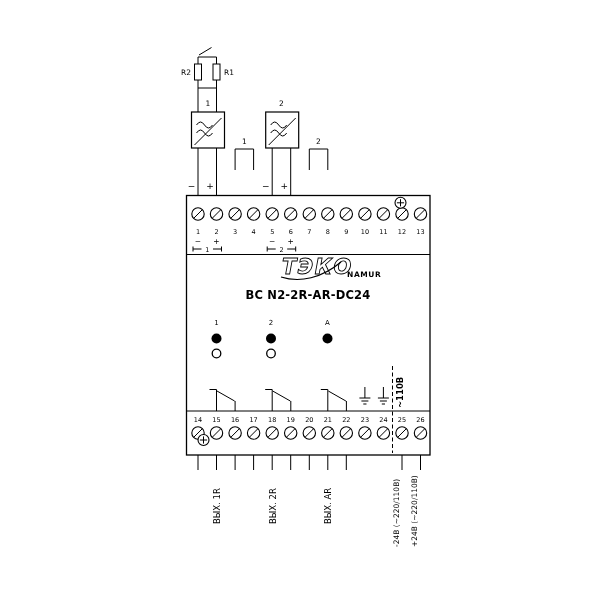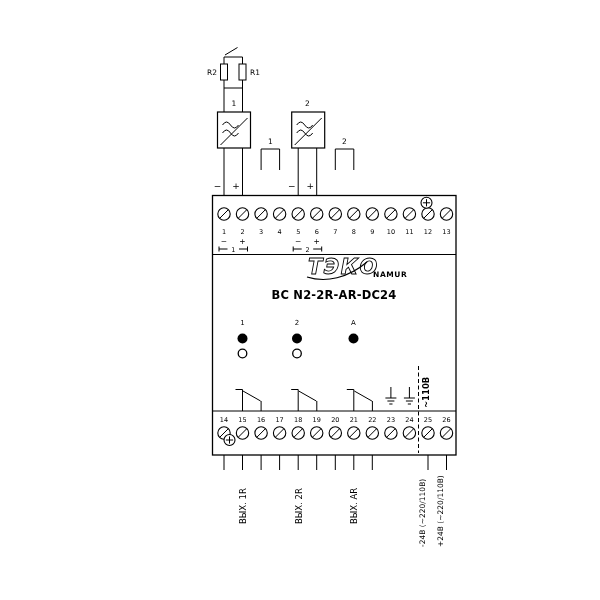--- a/index.html
+++ b/index.html
@@ -1,16 +1,16 @@
 <!DOCTYPE html>
 <html><head>
 <meta charset="utf-8">
 <style>
   html,body{margin:0;padding:0;background:#fff;}
-  .stage{position:relative;width:523px;height:600px;background:#fff;overflow:hidden;padding-left:26px;}
+  .stage{position:relative;width:523px;height:600px;background:#fff;overflow:hidden;}
   svg{display:block;}
   svg text{font-family:"DejaVu Sans","Liberation Sans",sans-serif;fill:#000;}
   .w{stroke:#000;stroke-width:1;fill:none;}
   .w2{stroke:#000;stroke-width:1.2;fill:none;}
   .dash{stroke:#000;stroke-width:1;fill:none;stroke-dasharray:4 2.5;}
   .screw{fill:#fff;stroke:#000;stroke-width:1.1;}
   .box{fill:#fff;stroke:#000;stroke-width:1.3;}
   .res{fill:#fff;stroke:#000;stroke-width:1;}
   .tnum{font-size:6.5px;text-anchor:middle;}
   .ann{font-size:7.5px;text-anchor:middle;}

